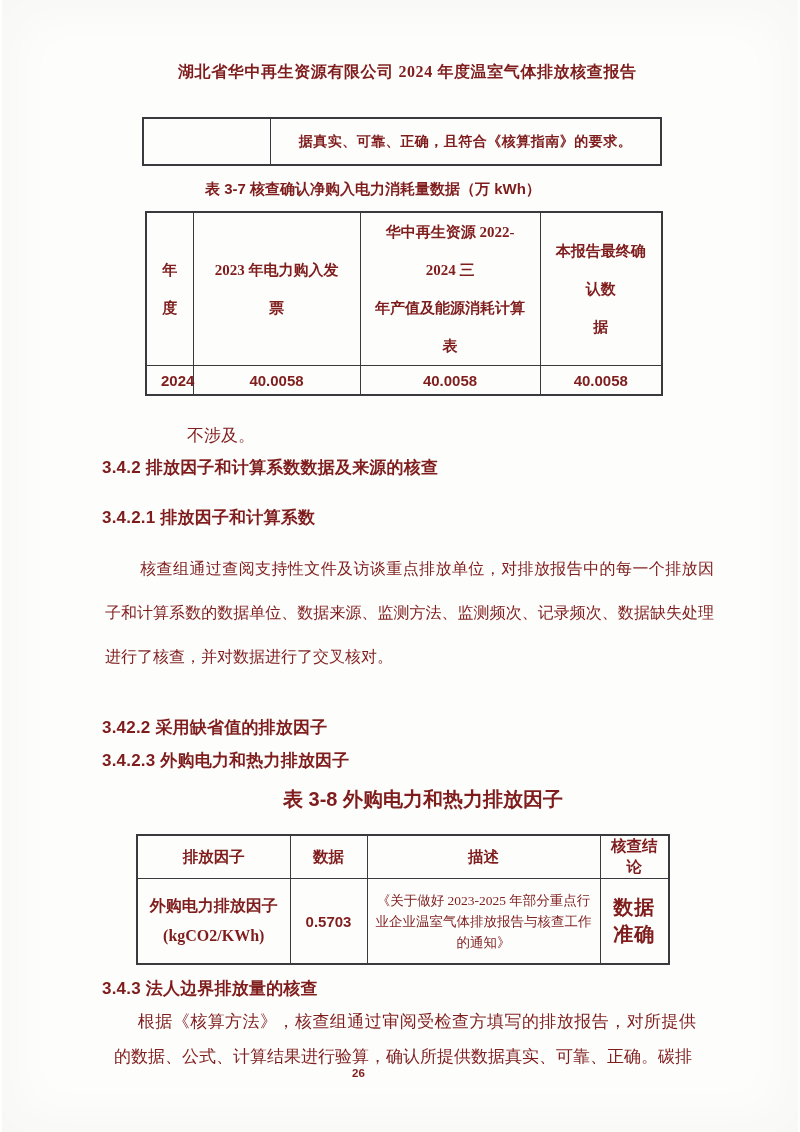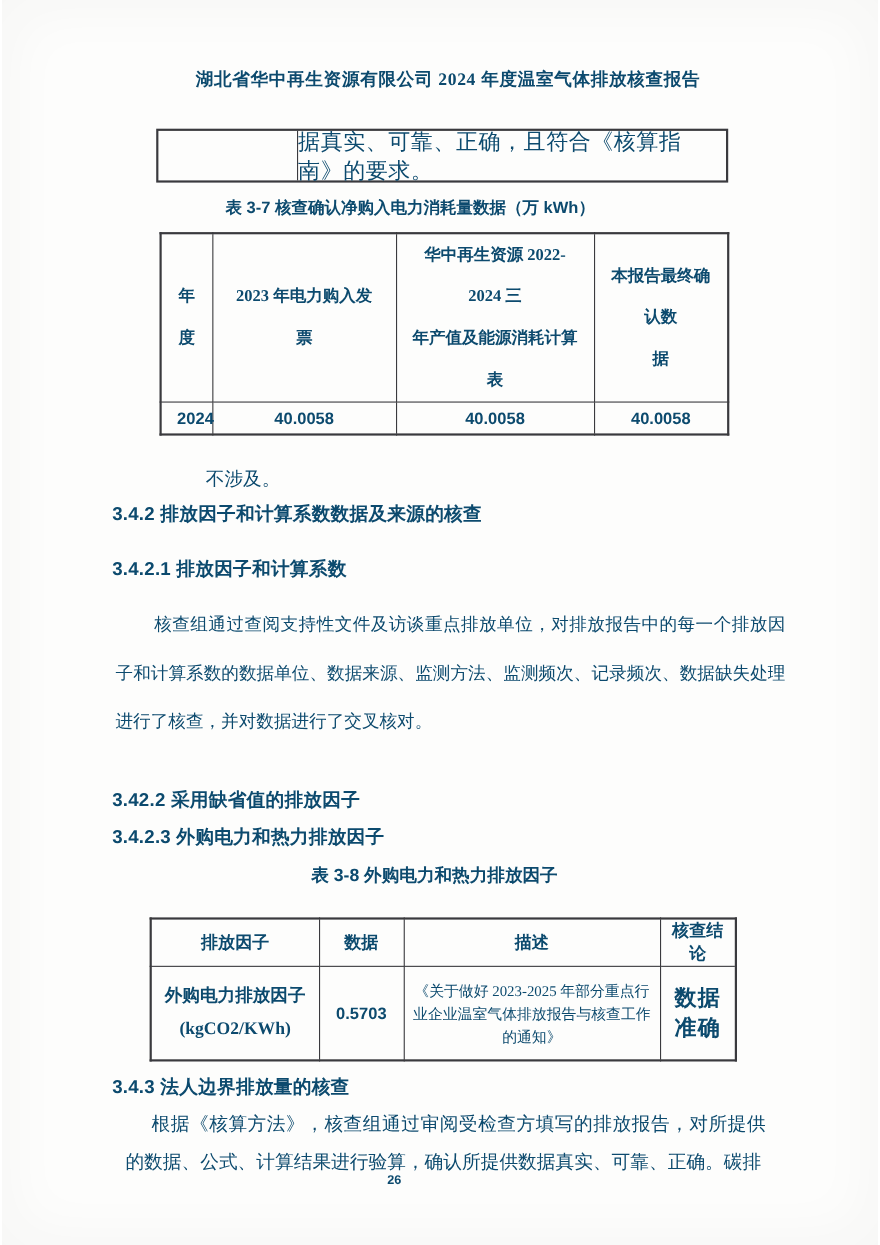--- a/index.html
+++ b/index.html
@@ -1,42 +1,42 @@
 <!DOCTYPE html>
 <html><head>
 <meta charset="utf-8">
 <style>
   html,body{margin:0;padding:0;background:#ffffff;}
   .page{
     position:relative;width:796px;height:1132px;margin:0 auto;
-    background:#fdfdfc;overflow:hidden;color:#0c4a6e;
+    background:#fdfdfc;overflow:hidden;color:#7f1d1d;
     font-family:"Liberation Serif", serif;
     box-shadow:inset 0 0 60px rgba(60,60,60,0.04);
   }
   .abs{position:absolute;}
   .doc-title{
     top:62px;left:176px;font-size:16px;font-weight:bold;
     letter-spacing:0.6px;white-space:nowrap;
   }
   
   .carry{
     top:117px;left:140px;width:516px;height:45px;
     border:2px solid #3a3a3e;display:flex;background:#fdfdfc;
   }
   .carry-left{width:126px;border-right:1.5px solid #3a3a3e;}
   .carry-right{
     flex:1;display:flex;align-items:center;justify-content:center;
-    font-size:20px;font-weight:normal;letter-spacing:0.5px;
+    font-size:14px;font-weight:bold;letter-spacing:0.5px;
   }
   .tbl-caption{
     font-family:"Liberation Sans", sans-serif;font-weight:bold;
     white-space:nowrap;
   }
   .cap37{top:180px;left:203px;font-size:15px;}
-  .cap38{top:786px;left:281px;font-size:16px;}
+  .cap38{top:786px;left:281px;font-size:20px;}
   table{border-collapse:collapse;table-layout:fixed;background:#fdfdfc;}
   .t37{top:211px;left:143px;width:516px;border:2px solid #3a3a3e;}
   .t37 th,.t37 td{border:1.5px solid #3a3a3e;text-align:center;vertical-align:middle;padding:0 14px;}
   .t37 th{height:77px;font-size:15px;font-weight:bold;line-height:38px;}
   .t37 td{height:28px;}
   .num{font-family:"Liberation Sans", sans-serif;font-weight:bold;font-size:15px;}
   .preline{white-space:pre-line;}
   .t38{top:834px;left:134px;width:532px;border:2px solid #3a3a3e;}
   .t38 th,.t38 td{border:1.5px solid #3a3a3e;text-align:center;vertical-align:middle;padding:0 3px;}
   .t38 th{height:36px;font-size:15.5px;font-weight:bold;}

